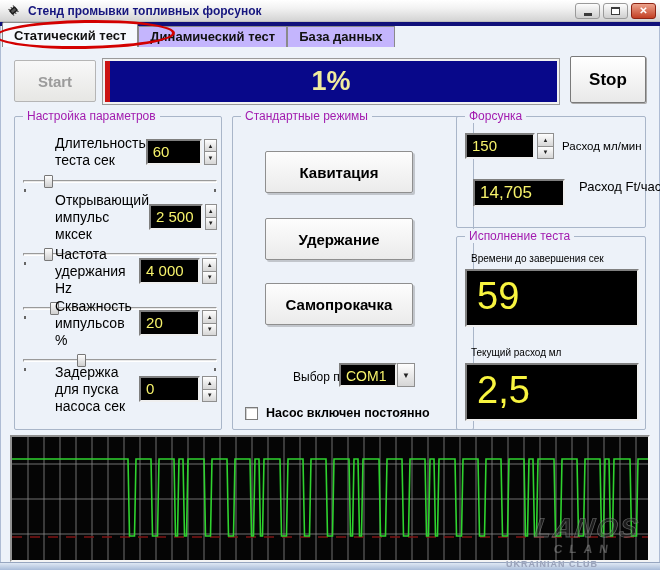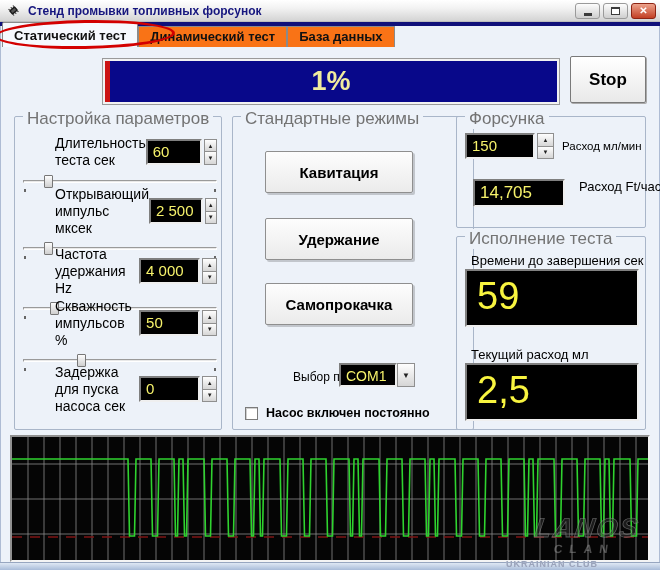--- a/index.html
+++ b/index.html
@@ -15,39 +15,39 @@
   #win-buttons{position:absolute;right:4px;top:3px;display:flex;}
   .wbtn{width:25px;height:16px;margin-left:3px;border-radius:3px;display:flex;align-items:center;justify-content:center;cursor:default;}
   .wbtn.light{background:linear-gradient(180deg,#fdfdfd,#cfcfcf);border:1px solid #9a9a9a;}
   .wbtn.red{background:linear-gradient(180deg,#eda38c,#c23f24);border:1px solid #8d2413;color:#fff;font-size:10px;font-weight:bold;line-height:1;}
   .glyph-min{width:8px;height:3px;background:#3c3c3c;margin-top:6px;}
   .glyph-max{width:9px;height:8px;border:1px solid #3c3c3c;border-top-width:2px;background:#fff;}
   
   #navy-strip{position:absolute;left:0;top:22px;width:660px;height:4px;background:#10107a;}
   #tabbar{position:absolute;left:2px;top:26px;width:656px;height:21px;display:flex;align-items:flex-end;}
   .tab{height:21px;padding:2px 11px 0 11px;border:1px solid #8a8a8a;border-bottom:none;
-       background:#f97316;font-size:13px;font-weight:bold;color:#111;white-space:nowrap;cursor:default;}
+       background:#c4b5fd;font-size:13px;font-weight:bold;color:#111;white-space:nowrap;cursor:default;}
   .tab.active{position:relative;top:0;height:25px;padding-top:5px;background:#f6f9fe;z-index:3;border-radius:2px 2px 0 0;margin-top:26px;}
   #annotation-ellipse{position:absolute;left:-5px;top:20px;width:180px;height:29px;border:3px solid #d30000;
        border-radius:50%;z-index:5;pointer-events:none;transform:rotate(-1deg);}
   
   #start-btn{position:absolute;left:14px;top:60px;width:82px;height:42px;
        background:linear-gradient(180deg,#f8f8f8,#e7e7e4);border:1px solid #b5b5b5;border-radius:2px;
        color:#9b9b9b;font-size:15px;font-weight:bold;}
   #progress{position:absolute;left:102px;top:58px;width:458px;height:47px;background:#08088a;
        border:1px solid #9a9a9a;box-shadow:inset 0 0 0 2px #f2f2f2;}
   #progress-fill{position:absolute;left:2px;top:2px;height:calc(100% - 4px);background:#cc1414;}
   #progress-text{position:absolute;inset:0;display:flex;align-items:center;justify-content:center;
        color:#f0eb9e;font-size:27px;font-weight:bold;}
   #stop-btn{position:absolute;left:570px;top:56px;width:76px;height:47px;
        background:linear-gradient(180deg,#ffffff,#e9e9e9);border:1px solid #7a7a7a;border-radius:2px;
        color:#000;font-size:17px;font-weight:bold;box-shadow:1px 1px 0 #aaa;}
   
   .gb{position:absolute;border:1px solid #a9b6c9;border-radius:2px;}
-  .gb .cap{position:absolute;top:-8px;left:8px;background:#edf2f9;padding:0 4px;font-size:17px;color:#737373;white-space:nowrap;}
+  .gb .cap{position:absolute;top:-8px;left:8px;background:#edf2f9;padding:0 4px;font-size:12px;color:#a21caf;white-space:nowrap;}
   #gb-params{left:14px;top:116px;width:208px;height:314px;}
   #gb-modes{left:232px;top:116px;width:242px;height:314px;}
   #gb-injector{left:456px;top:116px;width:190px;height:112px;}
   #gb-exec{left:456px;top:236px;width:190px;height:194px;}
   
   .prow{position:absolute;left:8px;width:194px;}
   .prow-line{display:flex;align-items:center;}
   .plabel{width:98px;font-size:14px;line-height:1.2;color:#000;margin-left:32px;}
   .disp{background:#000;color:#f6f26b;font-weight:normal;font-size:15px;
         border:2px solid;border-color:#7f7f7f #efefef #efefef #7f7f7f;padding:2px 0 0 5px;}
@@ -76,21 +76,21 @@
         border:1px solid #7b7b7b;box-shadow:inset 1px 1px 0 #cfcfcf;}
   #pump-label{position:absolute;left:33px;top:289px;font-size:12.5px;font-weight:bold;color:#000;white-space:nowrap;}
   
   #inj-row1{position:absolute;left:8px;top:16px;display:flex;align-items:center;}
   #inj-row1 .disp{width:70px;height:26px;}
   #inj-set-label{margin-left:8px;font-size:11.5px;white-space:nowrap;}
   #inj-row2{position:absolute;left:16px;top:62px;display:flex;align-items:flex-start;}
   #inj-calc{width:92px;height:28px;font-size:17px;}
   #inj-calc-label{margin-left:14px;font-size:13px;white-space:nowrap;}
   
-  .exec-label{position:absolute;left:14px;font-size:13px;color:#000;white-space:nowrap;}
+  .exec-label{position:absolute;left:14px;font-size:10px;color:#000;white-space:nowrap;}
   .bigdisp{position:absolute;left:8px;width:174px;height:58px;background:#000;color:#f8f43f;
         border:2px solid;border-color:#808080 #efefef #efefef #808080;
         font-size:38px;font-weight:normal;padding:2px 0 0 10px;line-height:1.25;}
   
   #scope{position:absolute;left:10px;top:435px;width:640px;height:127px;background:#050505;
         border:2px solid;border-color:#909090 #f4f4f4 #f4f4f4 #909090;}
   #scope svg{display:block;width:100%;height:100%;}
   #scope-watermark{position:absolute;right:10px;bottom:4px;text-align:center;transform:skewX(-8deg);pointer-events:none;}
   #wm-big{font-size:27px;font-weight:900;font-style:italic;letter-spacing:2px;
         color:rgba(55,55,55,0.45);-webkit-text-stroke:0.8px rgba(150,150,150,0.55);line-height:1;}
@@ -135,20 +135,21 @@
 
   <div id="navy-strip"></div>
 
   <div id="tabbar">
     <div class="tab active">Статический тест</div>
     <div class="tab">Динамический тест</div>
     <div class="tab">База данных</div>
   </div>
   <div id="annotation-ellipse"></div>
 
+  <button id="start-btn" disabled="">Start</button>
   <div id="progress">
     <div id="progress-fill" style="width: 1%;"></div>
     <div id="progress-text">1%</div>
   </div>
   <button id="stop-btn">Stop</button>
 
   <div class="gb" id="gb-params">
     <span class="cap">Настройка параметров</span>
 
     <div class="prow" style="top:18px">
@@ -161,21 +162,21 @@
         </div>
       </div>
       <div class="slider">
         <div class="track"></div>
         <div class="sl-thumb" style="left: calc(13% - 4px);"></div>
         <div class="tick-l"></div>
         <div class="tick-r"></div>
       </div>
     </div>
 
-    <div class="prow" style="top:69px">
+    <div class="prow" style="top:75px">
       <div class="prow-line">
         <div class="plabel">Открывающий импульс мксек</div>
         <div class="disp">2 500</div>
         <div class="spin">
           <button class="sbtn">▲</button>
           <button class="sbtn">▼</button>
         </div>
       </div>
       <div class="slider">
         <div class="track"></div>
@@ -198,21 +199,21 @@
         <div class="track"></div>
         <div class="sl-thumb" style="left: calc(16% - 4px);"></div>
         <div class="tick-l"></div>
         <div class="tick-r"></div>
       </div>
     </div>
 
     <div class="prow" style="top:181px">
       <div class="prow-line">
         <div class="plabel">Скважность импульсов %</div>
-        <div class="disp">50</div>
+        <div class="disp">20</div>
         <div class="spin">
           <button class="sbtn">▲</button>
           <button class="sbtn">▼</button>
         </div>
       </div>
       <div class="slider">
         <div class="track"></div>
         <div class="sl-thumb" style="left: calc(30% - 4px);"></div>
         <div class="tick-l"></div>
         <div class="tick-r"></div>

